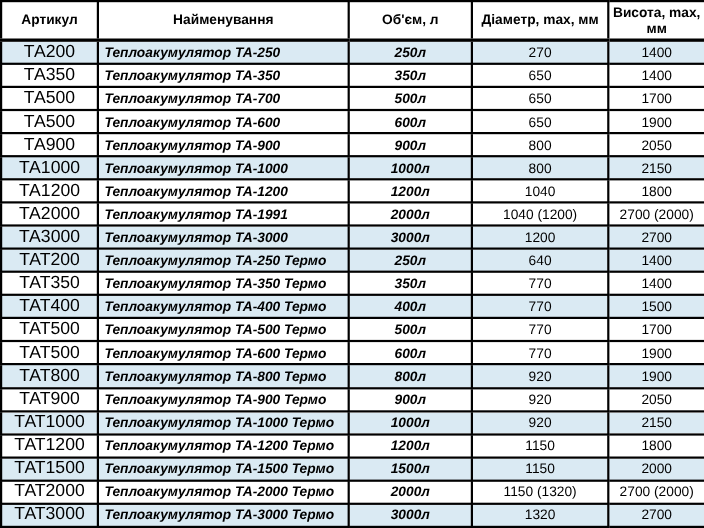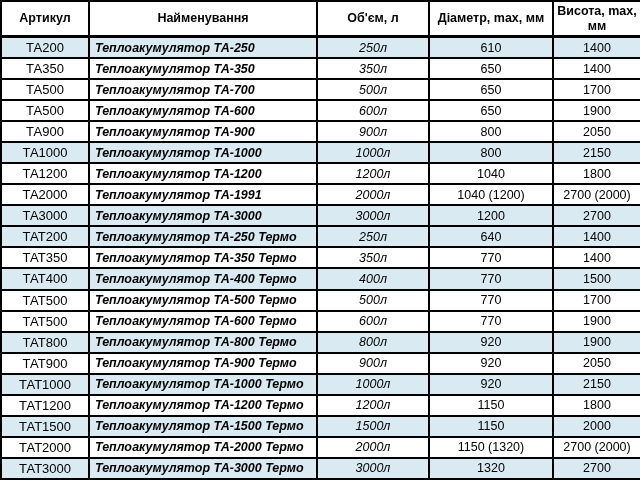--- a/index.html
+++ b/index.html
@@ -40,30 +40,30 @@
     vertical-align: middle;
     border-bottom-width: 3px;
     white-space: normal;
   }
   td {
     font-size: 12.5px;
     text-align: center;
     vertical-align: middle;
     white-space: nowrap;
   }
-  td.col-article { font-size: 13px; }
+  td.col-article { font-size: 16px; }
   td.col-name {
     text-align: left;
     padding-left: 5px;
     font-weight: bold;
     font-style: italic;
     margin-top: 28px;
   }
   td.col-volume {
-    font-weight: normal;
+    font-weight: bold;
     font-style: italic;
   }
   tr.shaded td {
     background: var(--shade, #daeaf3);
   }
 </style>
 </head>
 <body>
 
 <table class="spec-table">
@@ -81,21 +81,21 @@
       <th>Об'єм, л</th>
       <th>Діаметр, max, мм</th>
       <th>Висота, max, мм</th>
     </tr>
   </thead>
   <tbody id="table-body">
       <tr class="shaded">
         <td class="col-article">ТА200</td>
         <td class="col-name">Теплоакумулятор ТА-250</td>
         <td class="col-volume">250л</td>
-        <td class="col-diameter">610</td>
+        <td class="col-diameter">270</td>
         <td class="col-height">1400</td>
       </tr>
       <tr>
         <td class="col-article">ТА350</td>
         <td class="col-name">Теплоакумулятор ТА-350</td>
         <td class="col-volume">350л</td>
         <td class="col-diameter">650</td>
         <td class="col-height">1400</td>
       </tr>
       <tr>

